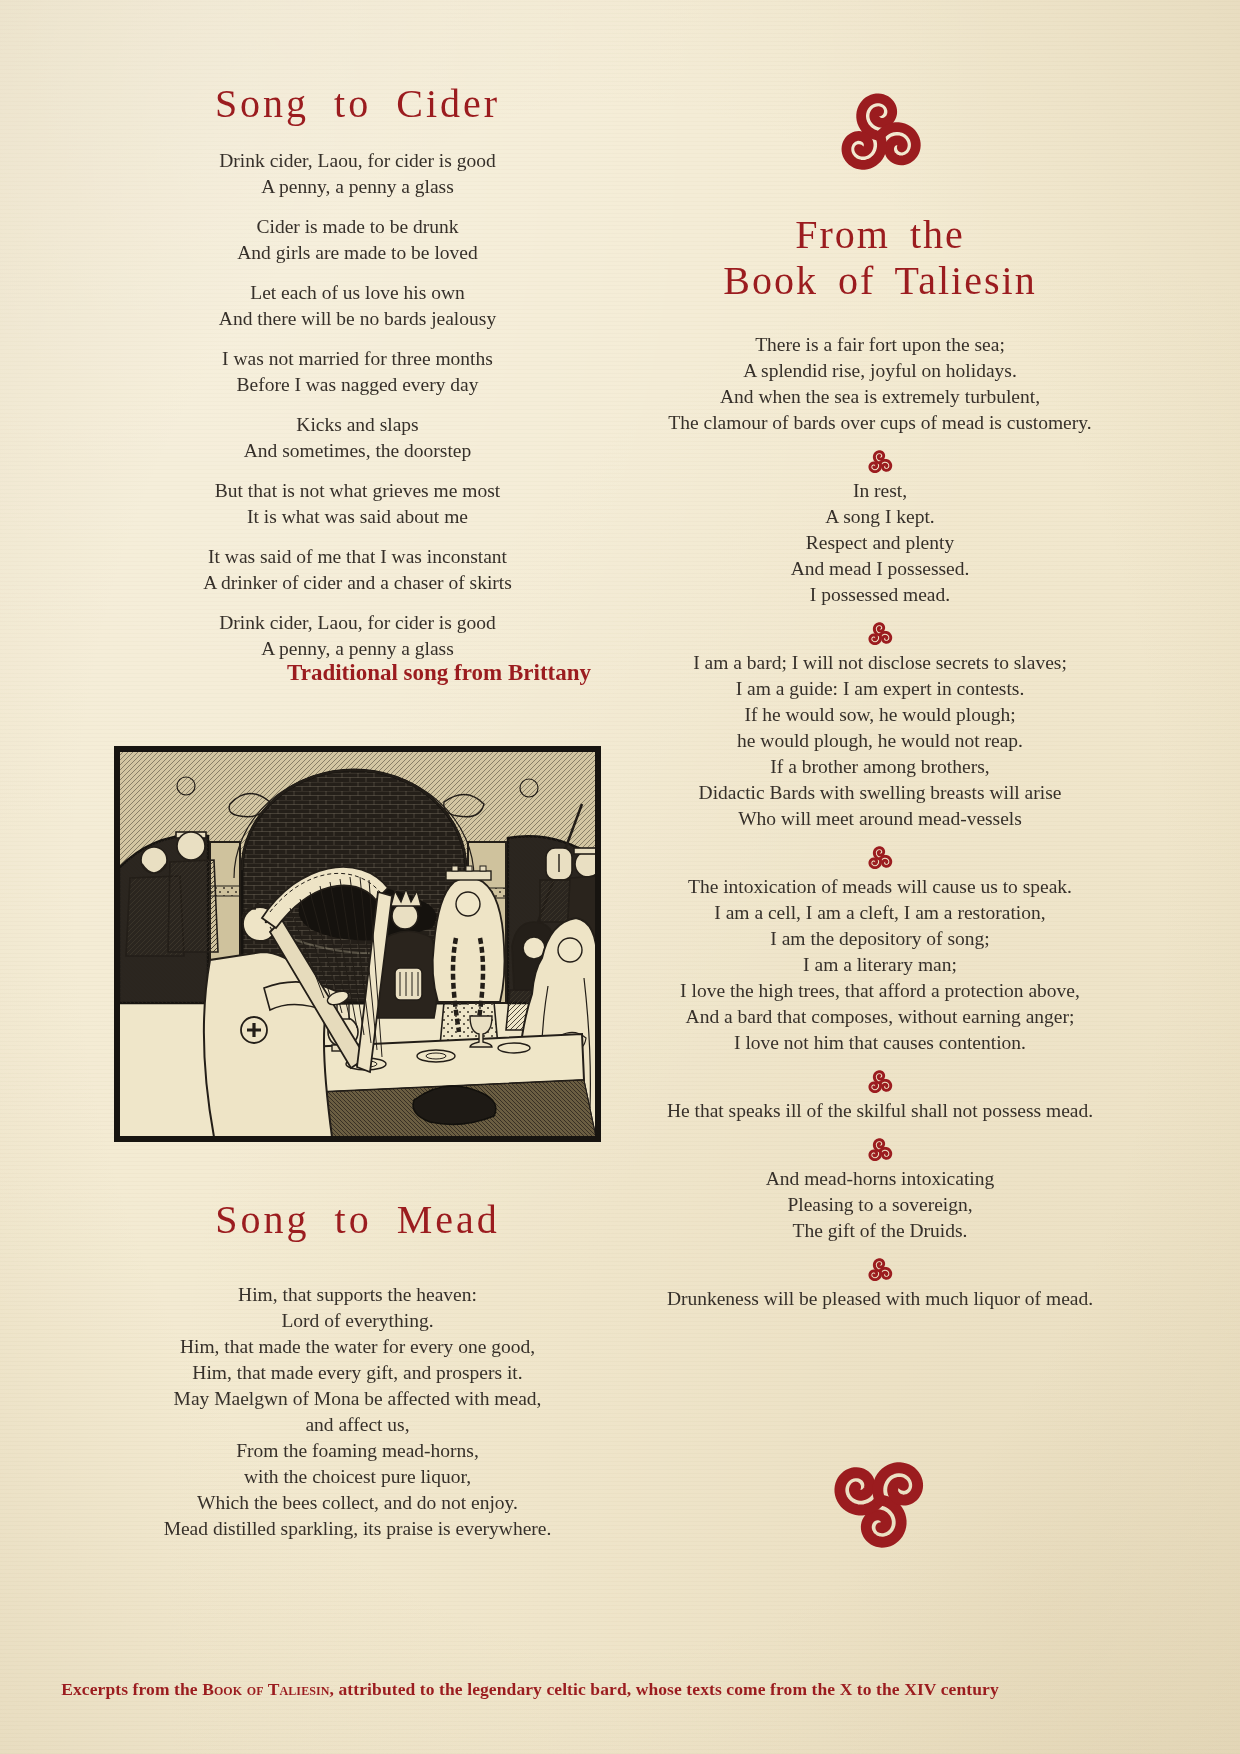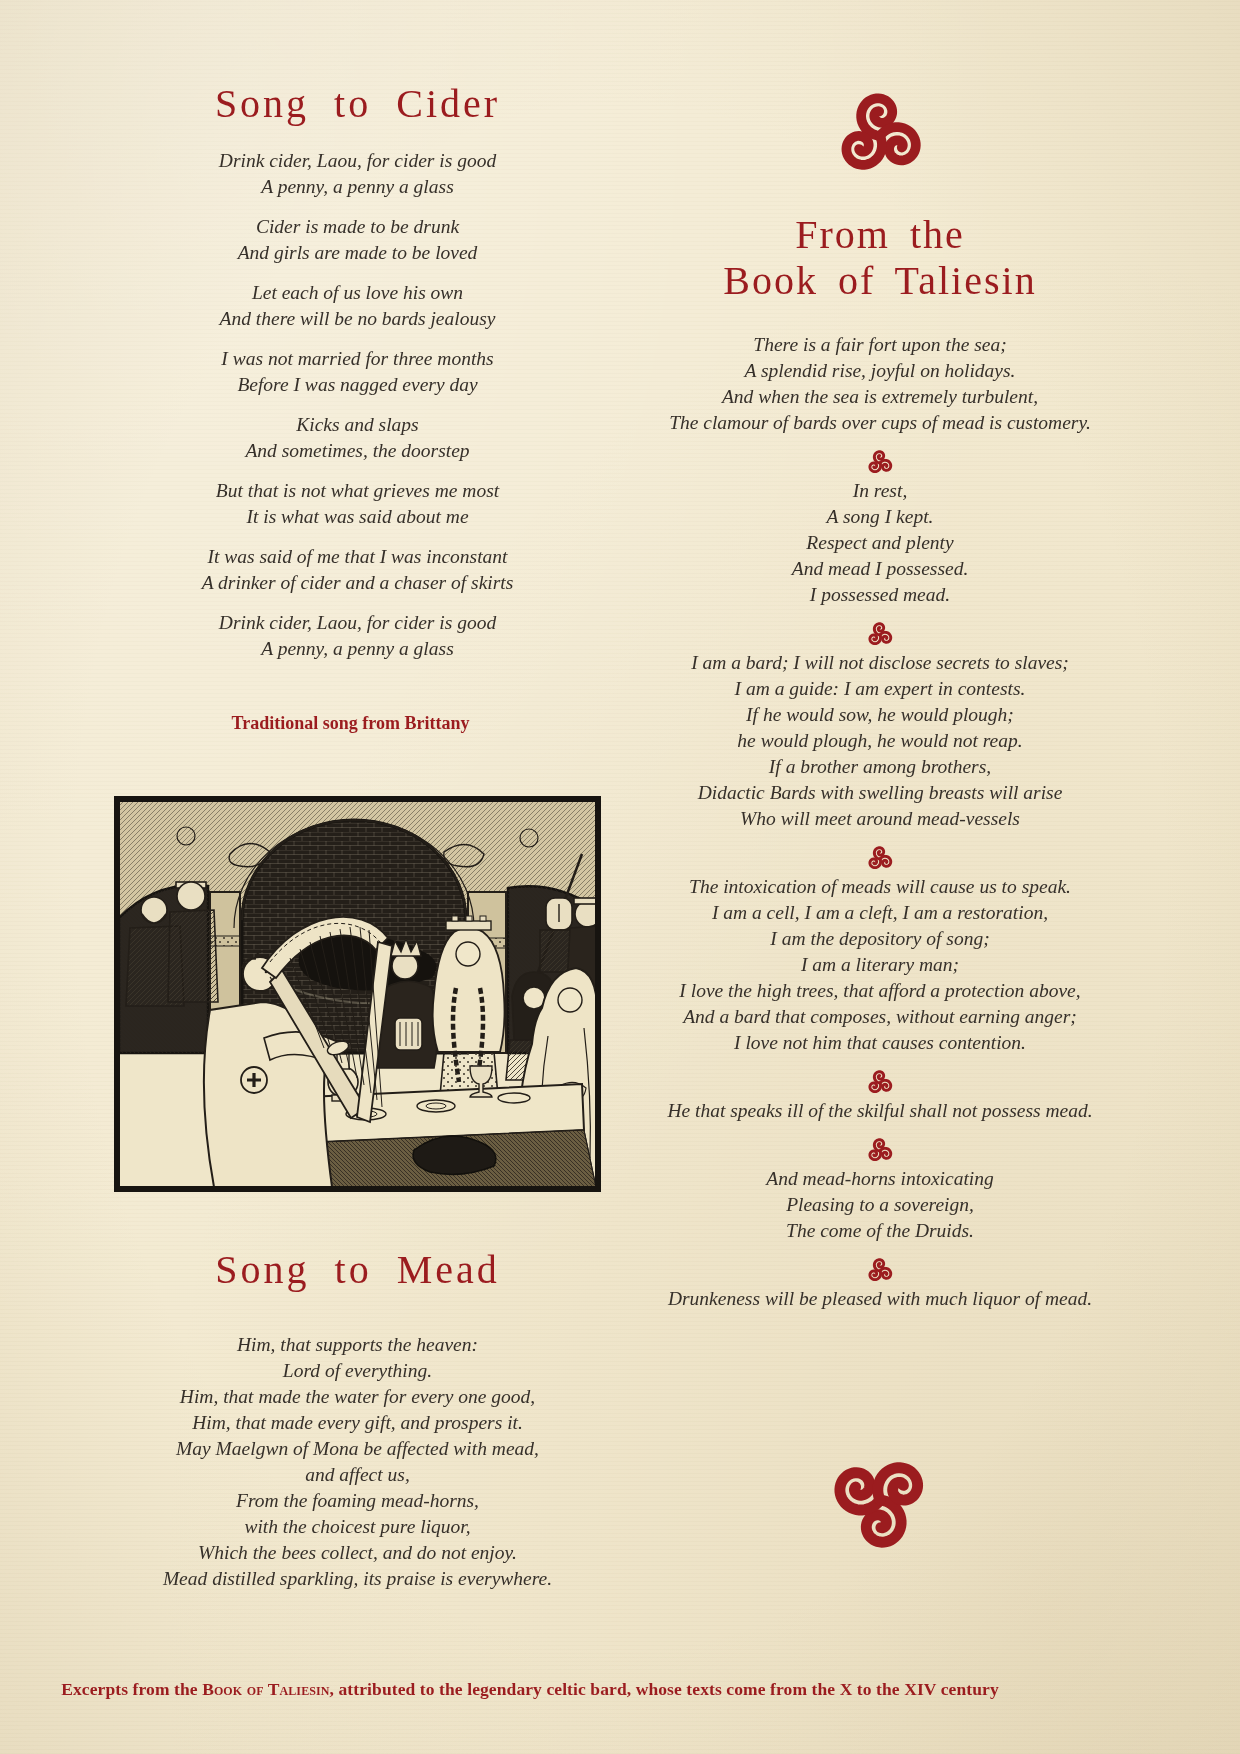--- a/index.html
+++ b/index.html
@@ -19,33 +19,33 @@
     margin:4px;font-weight:normal;color:var(--accent,#9b1c1f);
     font-size:40px;line-height:44px;letter-spacing:3px;word-spacing:12px;
   }
   .title-cider{margin-top:82px;}
   .title-mead{margin-top:56px;}
   .taliesin-title{
     margin:26px 0 0 0;font-weight:normal;color:var(--accent,#9b1c1f);
     font-size:40px;line-height:46px;letter-spacing:2px;word-spacing:8px;text-align:center;
   }
   .line{
-    font-style:italic;font-size:19.5px;line-height:26px;color:var(--ink,#36302a);
+    font-size:19.5px;line-height:26px;color:var(--ink,#36302a);
   }
   .stanzas{margin:0;}
   #cider-stanzas{margin-top:22px;}
   .col-left .stanza{margin-top:14px;}
   .col-left .stanza:first-child{margin-top:0;}
   #taliesin-stanzas{margin-top:28px;}
   .col-right .stanza{margin-top:0;}
   .col-right .stanza:first-child{margin-top:0;}
   .sep{margin-top:12px;line-height:0;}
   .attribution{
-    margin-top:50px;padding-right:14px;
-    color:var(--accent,#9b1c1f);font-weight:bold;font-size:18px;line-height:22px;
+    padding-right:14px;text-align:right;
+    color:var(--accent,#9b1c1f);font-weight:bold;font-size:23px;line-height:22px;
   }
   .illu-wrap{margin:62px auto 0 auto;width:487px;line-height:0;}
   .illu{display:block;width:487px;height:396px;}
   #mead-lines{margin-top:40px;}
   .triskele-top{margin-top:86px;line-height:0;}
   .heading-block{margin-top:0;}
   .triskele-bottom{margin-top:132px;line-height:0;}
   .footer{
     position:absolute;left:0;top:1679px;width:1060px;text-align:center;
     color:var(--accent,#9b1c1f);font-weight:bold;font-size:17.5px;letter-spacing:0.1px;
@@ -335,21 +335,21 @@
         <div class="line">He that speaks ill of the skilful shall not possess mead.</div>
       </div>
       <div class="sep"><svg width="30" height="30" viewBox="-52 -52 104 104">
           <path d="M0.00,0.00L-2.87,-0.46L-5.62,-1.28L-8.21,-2.42L-10.61,-3.87L-12.77,-5.59L-14.67,-7.54L-16.29,-9.69L-17.60,-12.00L-18.59,-14.43L-19.25,-16.93L-19.59,-19.46L-19.60,-21.97L-19.29,-24.43L-18.68,-26.80L-17.79,-29.04L-16.63,-31.11L-15.24,-32.99L-13.64,-34.65L-11.87,-36.07L-9.97,-37.24L-7.96,-38.13L-5.89,-38.75L-3.79,-39.09L-1.70,-39.16L0.35,-38.97L2.32,-38.52L4.18,-37.83L5.91,-36.93L7.48,-35.83L8.87,-34.56L10.06,-33.15L11.04,-31.62L11.79,-30.02L12.33,-28.36L12.64,-26.68L12.72,-25.01L12.59,-23.38L12.26,-21.82L11.74,-20.34L11.05,-18.98L10.20,-17.75L9.22,-16.66L8.14,-15.73L6.97,-14.98L5.75,-14.39L4.49,-13.99L3.23,-13.76L1.98,-13.70L0.76,-13.81L-0.39,-14.06L-1.47,-14.46L-2.45,-14.98L-3.33,-15.61L-4.09,-16.33L-4.72,-17.12L-5.22,-17.96L-5.59,-18.83L-5.83,-19.70L-5.94,-20.57L-5.92,-21.41L-5.80,-22.21L-5.57,-22.95L-5.25,-23.62L-4.86,-24.21L-4.41,-24.71L-3.91,-25.12L-3.38,-25.43L-2.84,-25.65L-2.30,-25.77L-1.79,-25.80L-1.30,-25.75L-0.85,-25.62" fill="none" stroke="#9b1c1f" stroke-width="10.12" stroke-linecap="round"></path>
           <path d="M-0.00,0.00L1.83,-2.25L3.91,-4.23L6.20,-5.90L8.65,-7.25L11.22,-8.27L13.87,-8.94L16.54,-9.26L19.19,-9.24L21.79,-8.88L24.29,-8.21L26.65,-7.24L28.83,-5.99L30.81,-4.49L32.55,-2.78L34.04,-0.88L35.26,1.15L36.19,3.30L36.83,5.51L37.18,7.75L37.23,9.99L37.00,12.17L36.50,14.28L35.75,16.27L34.77,18.11L33.57,19.79L32.20,21.27L30.67,22.54L29.02,23.58L27.29,24.39L25.49,24.96L23.68,25.28L21.87,25.37L20.10,25.22L18.40,24.86L16.79,24.28L15.30,23.52L13.96,22.60L12.77,21.53L11.75,20.34L10.91,19.06L10.27,17.71L9.82,16.32L9.56,14.92L9.48,13.53L9.59,12.18L9.87,10.89L10.30,9.67L10.88,8.56L11.57,7.56L12.37,6.69L13.26,5.96L14.20,5.37L15.19,4.93L16.19,4.63L17.19,4.47L18.16,4.46L19.10,4.57L19.98,4.80L20.78,5.14L21.51,5.58L22.13,6.08L22.66,6.65L23.08,7.26L23.40,7.90L23.61,8.54L23.71,9.18L23.72,9.79L23.63,10.36L23.47,10.89L23.24,11.36L22.95,11.75L22.62,12.07" fill="none" stroke="#9b1c1f" stroke-width="10.12" stroke-linecap="round"></path>
           <path d="M0.00,0.00L1.03,2.71L1.70,5.50L2.01,8.32L1.95,11.12L1.55,13.85L0.81,16.48L-0.25,18.95L-1.60,21.24L-3.20,23.31L-5.03,25.14L-7.06,26.69L-9.23,27.96L-11.51,28.92L-13.87,29.58L-16.25,29.92L-18.63,29.96L-20.95,29.69L-23.19,29.14L-25.30,28.32L-27.26,27.25L-29.04,25.96L-30.61,24.48L-31.96,22.83L-33.07,21.05L-33.92,19.18L-34.52,17.25L-34.85,15.29L-34.93,13.34L-34.77,11.44L-34.36,9.60L-33.73,7.86L-32.90,6.25L-31.89,4.79L-30.72,3.50L-29.43,2.40L-28.02,1.49L-26.55,0.79L-25.03,0.29L-23.49,0.00L-21.96,-0.08L-20.47,0.04L-19.04,0.34L-17.70,0.82L-16.46,1.45L-15.34,2.22L-14.36,3.10L-13.53,4.09L-12.85,5.14L-12.34,6.24L-11.98,7.37L-11.79,8.50L-11.75,9.61L-11.86,10.69L-12.10,11.70L-12.47,12.65L-12.94,13.50L-13.51,14.25L-14.15,14.90L-14.85,15.43L-15.58,15.84L-16.34,16.13L-17.09,16.30L-17.83,16.36L-18.54,16.31L-19.20,16.17L-19.80,15.95L-20.34,15.64L-20.79,15.28L-21.17,14.88L-21.45,14.45L-21.65,14.00L-21.77,13.55" fill="none" stroke="#9b1c1f" stroke-width="10.12" stroke-linecap="round"></path>
         </svg></div>
       <div class="stanza">
         <div class="line">And mead-horns intoxicating</div>
         <div class="line">Pleasing to a sovereign,</div>
-        <div class="line">The come of the Druids.</div>
+        <div class="line">The gift of the Druids.</div>
       </div>
       <div class="sep"><svg width="30" height="30" viewBox="-52 -52 104 104">
           <path d="M0.00,0.00L-2.87,-0.46L-5.62,-1.28L-8.21,-2.42L-10.61,-3.87L-12.77,-5.59L-14.67,-7.54L-16.29,-9.69L-17.60,-12.00L-18.59,-14.43L-19.25,-16.93L-19.59,-19.46L-19.60,-21.97L-19.29,-24.43L-18.68,-26.80L-17.79,-29.04L-16.63,-31.11L-15.24,-32.99L-13.64,-34.65L-11.87,-36.07L-9.97,-37.24L-7.96,-38.13L-5.89,-38.75L-3.79,-39.09L-1.70,-39.16L0.35,-38.97L2.32,-38.52L4.18,-37.83L5.91,-36.93L7.48,-35.83L8.87,-34.56L10.06,-33.15L11.04,-31.62L11.79,-30.02L12.33,-28.36L12.64,-26.68L12.72,-25.01L12.59,-23.38L12.26,-21.82L11.74,-20.34L11.05,-18.98L10.20,-17.75L9.22,-16.66L8.14,-15.73L6.97,-14.98L5.75,-14.39L4.49,-13.99L3.23,-13.76L1.98,-13.70L0.76,-13.81L-0.39,-14.06L-1.47,-14.46L-2.45,-14.98L-3.33,-15.61L-4.09,-16.33L-4.72,-17.12L-5.22,-17.96L-5.59,-18.83L-5.83,-19.70L-5.94,-20.57L-5.92,-21.41L-5.80,-22.21L-5.57,-22.95L-5.25,-23.62L-4.86,-24.21L-4.41,-24.71L-3.91,-25.12L-3.38,-25.43L-2.84,-25.65L-2.30,-25.77L-1.79,-25.80L-1.30,-25.75L-0.85,-25.62" fill="none" stroke="#9b1c1f" stroke-width="10.12" stroke-linecap="round"></path>
           <path d="M-0.00,0.00L1.83,-2.25L3.91,-4.23L6.20,-5.90L8.65,-7.25L11.22,-8.27L13.87,-8.94L16.54,-9.26L19.19,-9.24L21.79,-8.88L24.29,-8.21L26.65,-7.24L28.83,-5.99L30.81,-4.49L32.55,-2.78L34.04,-0.88L35.26,1.15L36.19,3.30L36.83,5.51L37.18,7.75L37.23,9.99L37.00,12.17L36.50,14.28L35.75,16.27L34.77,18.11L33.57,19.79L32.20,21.27L30.67,22.54L29.02,23.58L27.29,24.39L25.49,24.96L23.68,25.28L21.87,25.37L20.10,25.22L18.40,24.86L16.79,24.28L15.30,23.52L13.96,22.60L12.77,21.53L11.75,20.34L10.91,19.06L10.27,17.71L9.82,16.32L9.56,14.92L9.48,13.53L9.59,12.18L9.87,10.89L10.30,9.67L10.88,8.56L11.57,7.56L12.37,6.69L13.26,5.96L14.20,5.37L15.19,4.93L16.19,4.63L17.19,4.47L18.16,4.46L19.10,4.57L19.98,4.80L20.78,5.14L21.51,5.58L22.13,6.08L22.66,6.65L23.08,7.26L23.40,7.90L23.61,8.54L23.71,9.18L23.72,9.79L23.63,10.36L23.47,10.89L23.24,11.36L22.95,11.75L22.62,12.07" fill="none" stroke="#9b1c1f" stroke-width="10.12" stroke-linecap="round"></path>
           <path d="M0.00,0.00L1.03,2.71L1.70,5.50L2.01,8.32L1.95,11.12L1.55,13.85L0.81,16.48L-0.25,18.95L-1.60,21.24L-3.20,23.31L-5.03,25.14L-7.06,26.69L-9.23,27.96L-11.51,28.92L-13.87,29.58L-16.25,29.92L-18.63,29.96L-20.95,29.69L-23.19,29.14L-25.30,28.32L-27.26,27.25L-29.04,25.96L-30.61,24.48L-31.96,22.83L-33.07,21.05L-33.92,19.18L-34.52,17.25L-34.85,15.29L-34.93,13.34L-34.77,11.44L-34.36,9.60L-33.73,7.86L-32.90,6.25L-31.89,4.79L-30.72,3.50L-29.43,2.40L-28.02,1.49L-26.55,0.79L-25.03,0.29L-23.49,0.00L-21.96,-0.08L-20.47,0.04L-19.04,0.34L-17.70,0.82L-16.46,1.45L-15.34,2.22L-14.36,3.10L-13.53,4.09L-12.85,5.14L-12.34,6.24L-11.98,7.37L-11.79,8.50L-11.75,9.61L-11.86,10.69L-12.10,11.70L-12.47,12.65L-12.94,13.50L-13.51,14.25L-14.15,14.90L-14.85,15.43L-15.58,15.84L-16.34,16.13L-17.09,16.30L-17.83,16.36L-18.54,16.31L-19.20,16.17L-19.80,15.95L-20.34,15.64L-20.79,15.28L-21.17,14.88L-21.45,14.45L-21.65,14.00L-21.77,13.55" fill="none" stroke="#9b1c1f" stroke-width="10.12" stroke-linecap="round"></path>
         </svg></div>
       <div class="stanza">
         <div class="line">Drunkeness will be pleased with much liquor of mead.</div>
       </div>
     </div>

